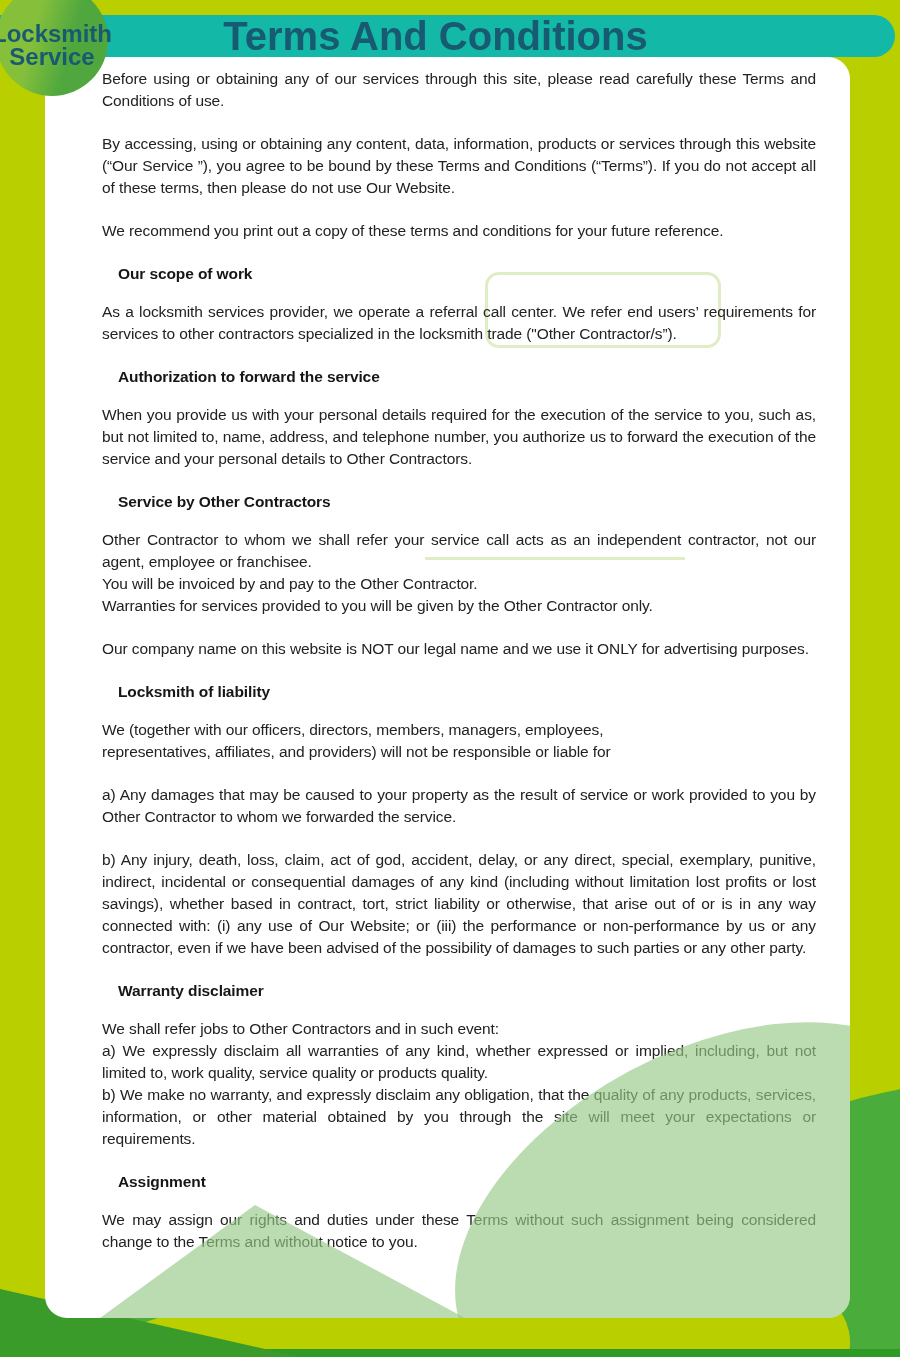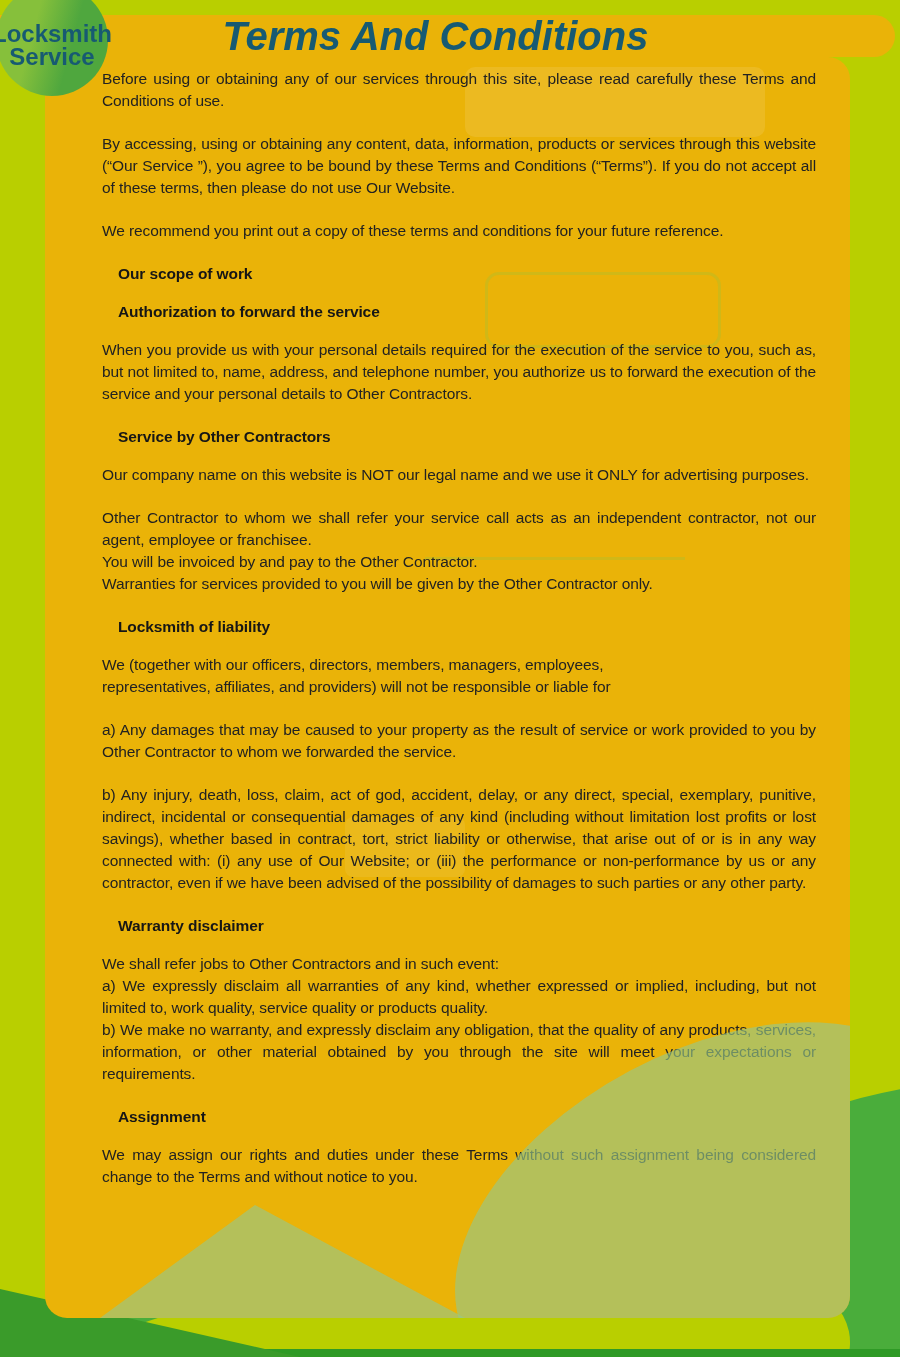--- a/index.html
+++ b/index.html
@@ -9,21 +9,21 @@
   }
   
   .bottom-band{position:absolute;left:0;top:1316px;width:900px;height:41px;background:#4aad3b;}
   .ellipse-right{position:absolute;left:520px;top:1080px;width:960px;height:840px;background:#4aad3b;border-radius:50%;}
   .yellow-swoosh{position:absolute;left:-160px;top:1272px;width:1020px;height:330px;background:#b9cf00;border-radius:50%;transform:rotate(-12deg);}
   .bottom-strip{position:absolute;left:60px;top:1349px;width:840px;height:8px;background:#2f9a26;}
   .dark-wedge{position:absolute;left:0;top:1274px;width:300px;height:83px;background:#3a9b2a;clip-path:polygon(0 18%,100% 100%,0 100%);}
   
   .panel{
     position:absolute;left:45px;top:57px;width:805px;height:1261px;
-    background:#eab308;border-radius:0 22px 22px 22px;overflow:hidden;
+    background:#ffffff;border-radius:0 22px 22px 22px;overflow:hidden;
   }
   .panel-inner{position:relative;z-index:2;padding:11px 34px 0 57px;}
   .para,.heading{
     color:#222;font-size:15.5px;line-height:22px;letter-spacing:-0.1px;
     text-align:justify;white-space:pre-line;
   }
   .para{margin:0 0 21px 0;}
   .heading{font-weight:bold;color:#161616;margin:16px;text-align:left;}
   
   .wm{position:absolute;z-index:1;pointer-events:none;}
@@ -37,22 +37,22 @@
     background:rgba(150,200,135,0.65);
     clip-path:polygon(55px 161px,210px 48px,420px 161px);
   }
   .overlay-swoosh{
     position:absolute;z-index:3;left:390px;top:995px;width:540px;height:320px;
     background:rgba(150,200,135,0.65);border-radius:50%;transform:rotate(-28deg);
   }
   
   .header-bar{
     position:absolute;left:0;top:15px;width:895px;height:42px;
-    background:#eab308;border-radius:0 21px 21px 0;
-    display:flex;align-items:center;justify-content:center;padding-right:24px;box-sizing:border-box;font-style:italic;
+    background:#14b8a6;border-radius:0 21px 21px 0;
+    display:flex;align-items:center;justify-content:center;padding-right:24px;box-sizing:border-box;
   }
   .page-title{
     margin:0;font-size:40px;font-weight:bold;color:#175a72;
     font-family:"Liberation Sans",sans-serif;letter-spacing:0;line-height:40px;white-space:nowrap;
   }
   .logo-circle{
     position:absolute;left:-4px;top:-16px;width:112px;height:112px;border-radius:50%;
     background:linear-gradient(105deg,#86c03b 35%,#4fa73e 65%);
     display:flex;flex-direction:column;align-items:center;justify-content:center;
   }
@@ -73,27 +73,28 @@
   <div class="panel">
     <div class="wm wm-a"></div>
     <div class="wm wm-b"></div>
     <div class="wm wm-c"></div>
     <div class="wm wm-d"></div>
     <div class="panel-inner">
         <div class="para">Before using or obtaining any of our services through this site, please read carefully these Terms and Conditions of use.</div>
         <div class="para">By accessing, using or obtaining any content, data, information, products or services through this website (“Our Service ”), you agree to be bound by these Terms and Conditions (“Terms”). If you do not accept all of these terms, then please do not use Our Website.</div>
         <div class="para">We recommend you print out a copy of these terms and conditions for your future reference.</div>
         <div class="heading">Our scope of work</div>
+        <div class="para">As a locksmith services provider, we operate a referral call center. We refer end users’ requirements for services to other contractors specialized in the locksmith trade ("Other Contractor/s”).</div>
         <div class="heading">Authorization to forward the service</div>
         <div class="para">When you provide us with your personal details required for the execution of the service to you, such as, but not limited to, name, address, and telephone number, you authorize us to forward the execution of the service and your personal details to Other Contractors.</div>
         <div class="heading">Service by Other Contractors</div>
-        <div class="para">Our company name on this website is NOT our legal name and we use it ONLY for advertising purposes.</div>
         <div class="para">Other Contractor to whom we shall refer your service call acts as an independent contractor, not our agent, employee or franchisee.
 You will be invoiced by and pay to the Other Contractor.
 Warranties for services provided to you will be given by the Other Contractor only.</div>
+        <div class="para">Our company name on this website is NOT our legal name and we use it ONLY for advertising purposes.</div>
         <div class="heading">Locksmith of liability</div>
         <div class="para">We (together with our officers, directors, members, managers, employees,
 representatives, affiliates, and providers) will not be responsible or liable for</div>
         <div class="para">a) Any damages that may be caused to your property as the result of service or work provided to you by Other Contractor to whom we forwarded the service.</div>
         <div class="para">b) Any injury, death, loss, claim, act of god, accident, delay, or any direct, special, exemplary, punitive, indirect, incidental or consequential damages of any kind (including without limitation lost profits or lost savings), whether based in contract, tort, strict liability or otherwise, that arise out of or is in any way connected with: (i) any use of Our Website; or (iii) the performance or non-performance by us or any contractor, even if we have been advised of the possibility of damages to such parties or any other party.</div>
         <div class="heading">Warranty disclaimer</div>
         <div class="para">We shall refer jobs to Other Contractors and in such event:
 a) We expressly disclaim all warranties of any kind, whether expressed or implied, including, but not limited to, work quality, service quality or products quality.
 b) We make no warranty, and expressly disclaim any obligation, that the quality of any products, services, information, or other material obtained by you through the site will meet your expectations or requirements.</div>
         <div class="heading">Assignment</div>

